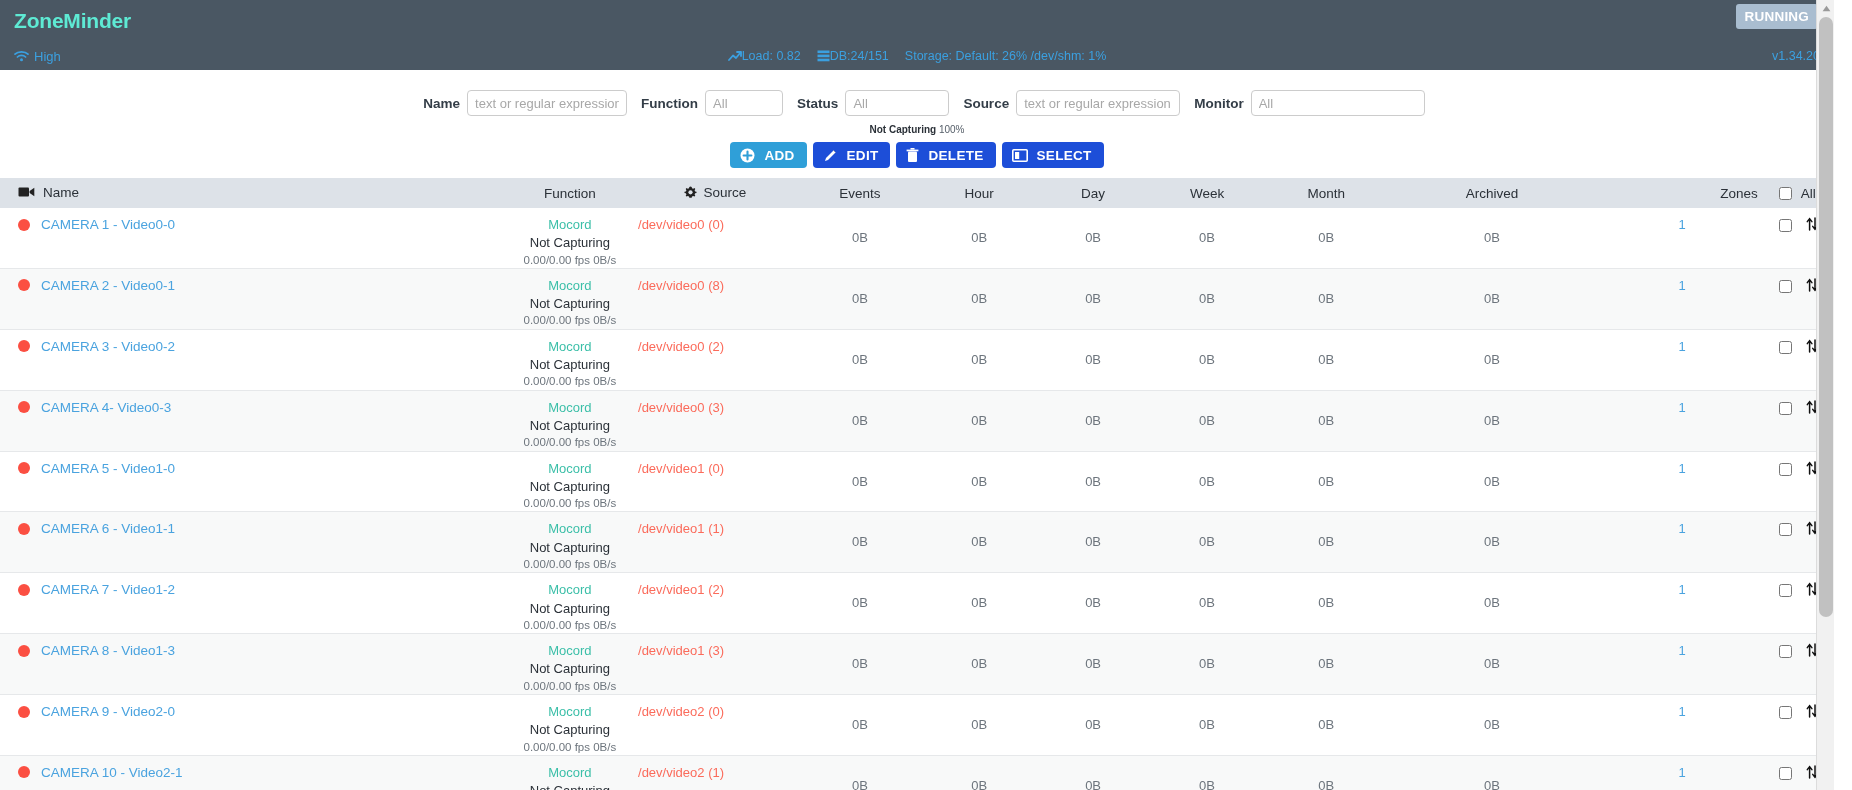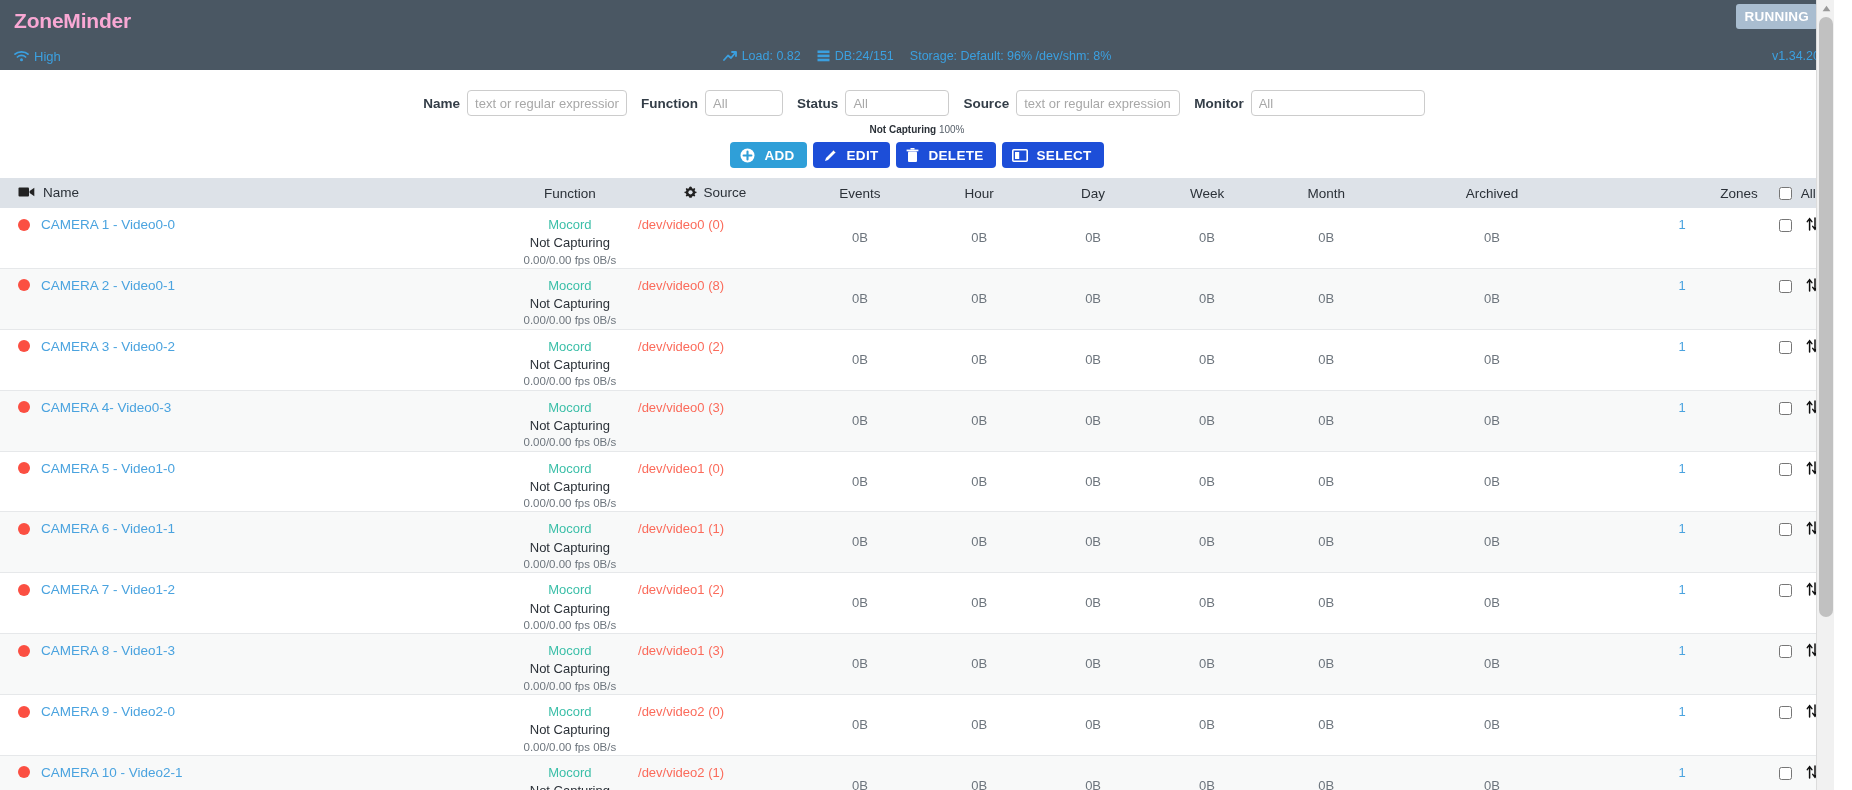--- a/index.html
+++ b/index.html
@@ -24,21 +24,21 @@
     background: #4a5763;
     height: 42px;
     display: flex;
     align-items: center;
     padding: 0 12px 0 14px;
     position: relative;
   }
   .brand {
     font-size: 21px;
     font-weight: bold;
-    color: #f9a8d4;
+    color: #5eead4;
     letter-spacing: -0.2px;
     margin-right: 22px;
     white-space: nowrap;
     cursor: pointer;
   }
   .nav-links { display: flex; align-items: center; }
   .nav-link {
     color: #b9c0c7;
     font-size: 14.5px;
     padding: 0 16px;
@@ -91,21 +91,20 @@
     justify-content: center;
     align-items: center;
     gap: 16px;
     color: #3ba0e0;
     font-size: 12.5px;
     pointer-events: none;
   }
   .status-center > span {
     display: inline-flex;
     align-items: center;
-    gap: 5px;
     pointer-events: auto;
     cursor: pointer;
   }
   .version {
     position: absolute;
     right: 14px;
     color: #3ba0e0;
     font-size: 12.5px;
   }
   .ico { display: inline-block; line-height: 0; }
@@ -304,21 +303,21 @@
         <span class="ico">
           <svg width="13" height="12" viewBox="0 0 13 12">
               <rect x="0.5" y="0.5" width="12" height="2.6" fill="#3ba0e0"></rect>
               <rect x="0.5" y="4.6" width="12" height="2.6" fill="#3ba0e0"></rect>
               <rect x="0.5" y="8.7" width="12" height="2.6" fill="#3ba0e0"></rect>
             </svg>
         </span>
         <span>DB:24/151</span>
       </span>
       <span>
-        <span>Storage: Default: 96% /dev/shm: 8%</span>
+        <span>Storage: Default: 26% /dev/shm: 1%</span>
       </span>
     </div>
 
     <div class="version">v1.34.20</div>
   </div>
 
   <div class="filterbar">
     <div class="f-group">
       <span class="f-label">Name</span>
       <input class="f-input w-name" type="text" placeholder="text or regular expression" style="">

